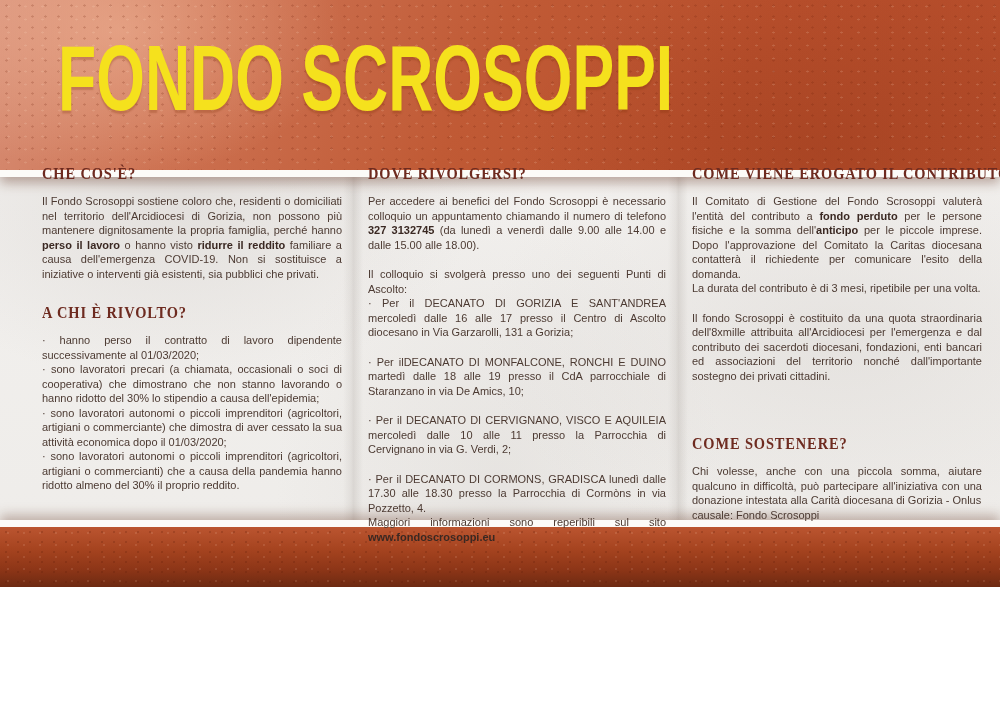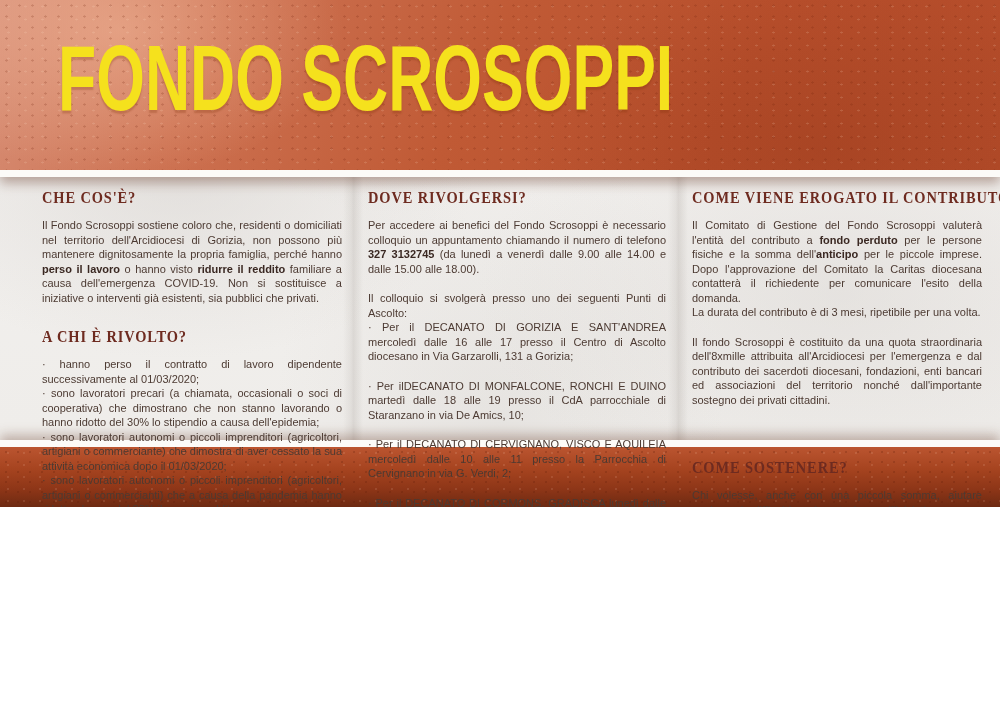--- a/index.html
+++ b/index.html
@@ -1,17 +1,17 @@
 <!DOCTYPE html>
 <html><head>
 <meta charset="utf-8">
 <style>
   html,body{margin:0;padding:0;}
   body{width:1000px;height:713px;font-family:"Liberation Sans",sans-serif;}
-  .page{position:relative;width:1000px;height:507px;overflow:hidden;background:#f1efec;}
+  .page{position:relative;width:1000px;height:587px;overflow:hidden;background:#f1efec;}
 
   
   .paper{
     position:absolute;inset:0;
     background:
       radial-gradient(ellipse 420px 260px at 18% 35%, rgba(203,198,194,.38), transparent 70%),
       radial-gradient(ellipse 520px 300px at 84% 58%, rgba(206,201,197,.32), transparent 70%),
       radial-gradient(ellipse 320px 420px at 50% 82%, rgba(208,204,200,.28), transparent 70%),
       radial-gradient(ellipse 260px 160px at 40% 20%, rgba(210,206,203,.30), transparent 70%),
       linear-gradient(#f4f2f0,#eeece9);
@@ -50,21 +50,21 @@
   }
 
   
   .title{position:absolute;left:58px;top:32px;margin:0;
     font:700 92px/1 "Liberation Sans",sans-serif;color:#f5e11d;
     letter-spacing:0px;transform:scaleX(.68);transform-origin:left top;
     text-shadow:0 3px 2px rgba(130,50,10,.28);white-space:nowrap;z-index:5;}
 
   
   .col{position:absolute;top:165px;color:#4c3a32;font-size:11px;line-height:14.5px;
-    text-align:justify;z-index:3;margin-top:24px;}
+    text-align:justify;z-index:3;}
   .col b{color:#3a2822;}
   #col1{left:42px;width:300px;}
   #col2{left:368px;width:298px;}
   #col3{left:692px;width:290px;}
   section{display:block;}
   section + section{margin-top:23px;}
   section.big-gap{margin-top:52px;}
   h2{margin:0 0 11px 0;font-family:"Liberation Serif",serif;font-weight:700;
     font-size:16px;line-height:18px;color:#6e2b20;letter-spacing:1px;
     transform:scaleX(.9);transform-origin:left;white-space:nowrap;text-align:left;}

